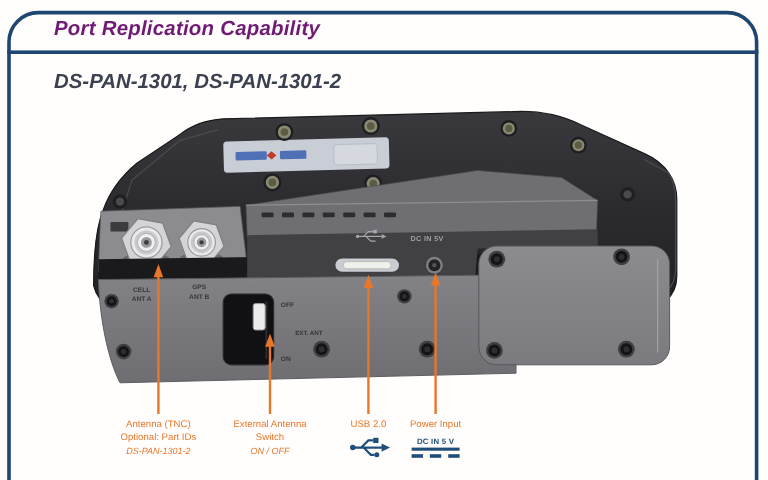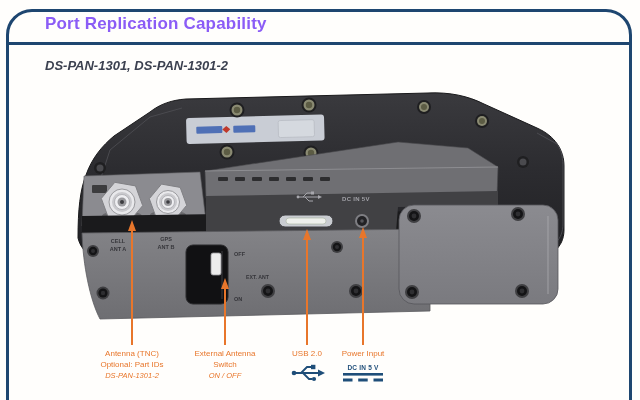--- a/index.html
+++ b/index.html
@@ -12,25 +12,25 @@
     position:absolute;left:6px;top:9px;width:626px;height:480px;
     box-sizing:border-box;border:3px solid #1E4670;
     border-radius:26px 26px 0 0;background:transparent;
   }
   .title-divider{
     position:absolute;left:6px;top:42px;width:626px;height:3px;
     background:#1E4670;
   }
   .page-title{
     position:absolute;left:45px;top:14px;
-    font-size:17px;font-weight:700;color:#8b5cf6;letter-spacing:.2px;
+    font-size:17px;font-weight:700;color:#701a75;letter-spacing:.2px;font-style:italic;
   }
   .page-subtitle{
     position:absolute;left:45px;top:58px;
-    font-size:13px;font-weight:700;font-style:italic;color:#3c4150;text-align:right;
+    font-size:17px;font-weight:700;font-style:italic;color:#3c4150;text-align:right;
   }
   svg{position:absolute;left:0;top:0;}
   .co-label{fill:#E8762B;font-size:8px;font-family:"Liberation Sans",sans-serif;}
   .co-label-it{fill:#E8762B;font-size:7.5px;font-style:italic;font-family:"Liberation Sans",sans-serif;}
   .marking{fill:#2e2e33;font-size:5.5px;font-weight:700;opacity:.9;font-family:"Liberation Sans",sans-serif;}
   .print{fill:#a0a0a6;font-size:6px;font-weight:700;letter-spacing:.3px;font-family:"Liberation Sans",sans-serif;}
   .dcmark{fill:#1F4E79;font-size:6.5px;font-weight:700;letter-spacing:.2px;font-family:"Liberation Sans",sans-serif;}
 </style>
 </head>
 <body>

